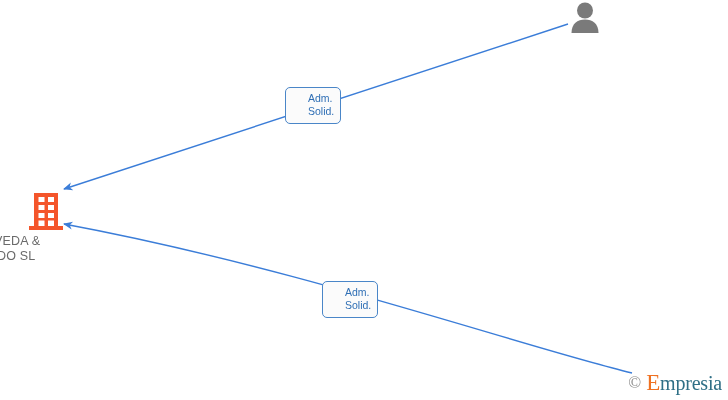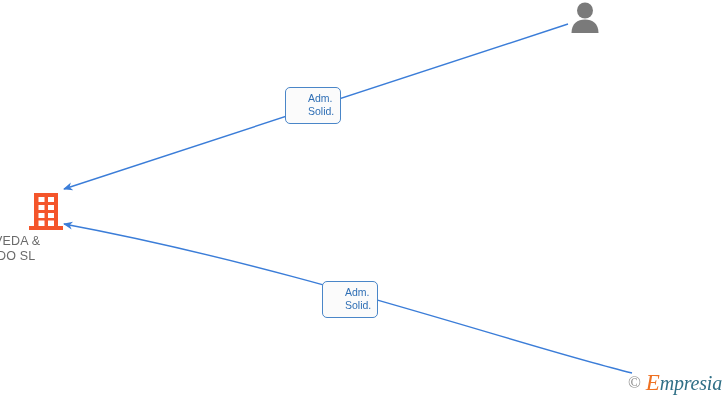--- a/index.html
+++ b/index.html
@@ -89,21 +89,20 @@
     z-index: 6;
   }
   .wm-copy {
     font-family: "Liberation Serif", serif;
     font-size: 17px;
     color: #8d8d8d;
     line-height: 1;
   }
   .wm-word {
     font-family: "Liberation Serif", serif;
-    font-style: italic;
     font-size: 20px;
     line-height: 1;
     color: #2f6f86;
     letter-spacing: -0.2px;
   }
   .wm-word .wm-e {
     color: #ef7122;
     font-size: 23px;
   }
 </style>

